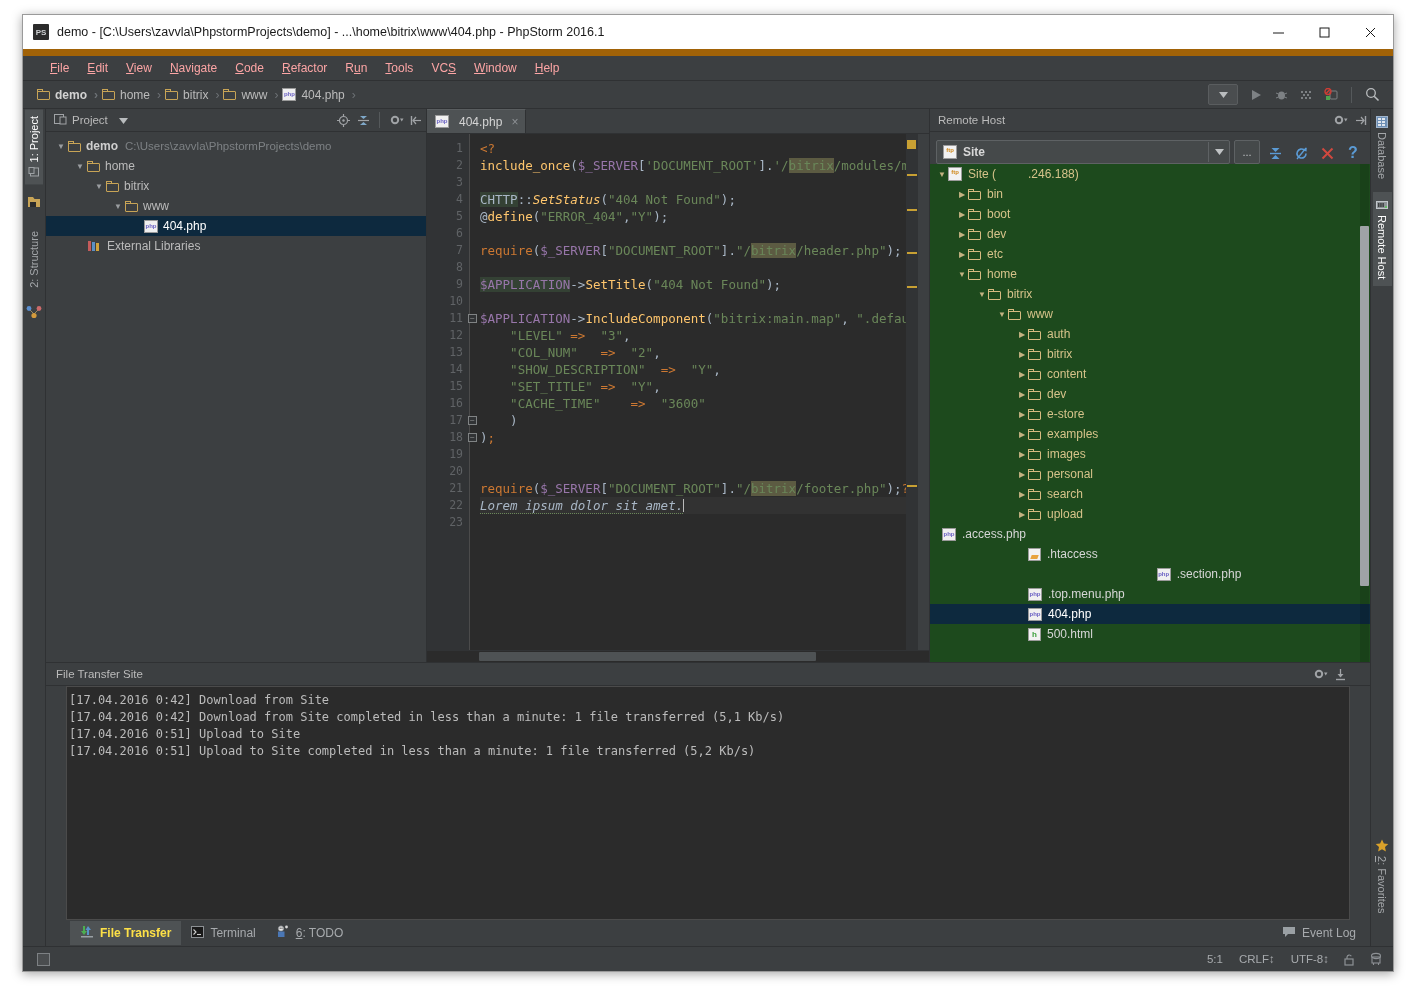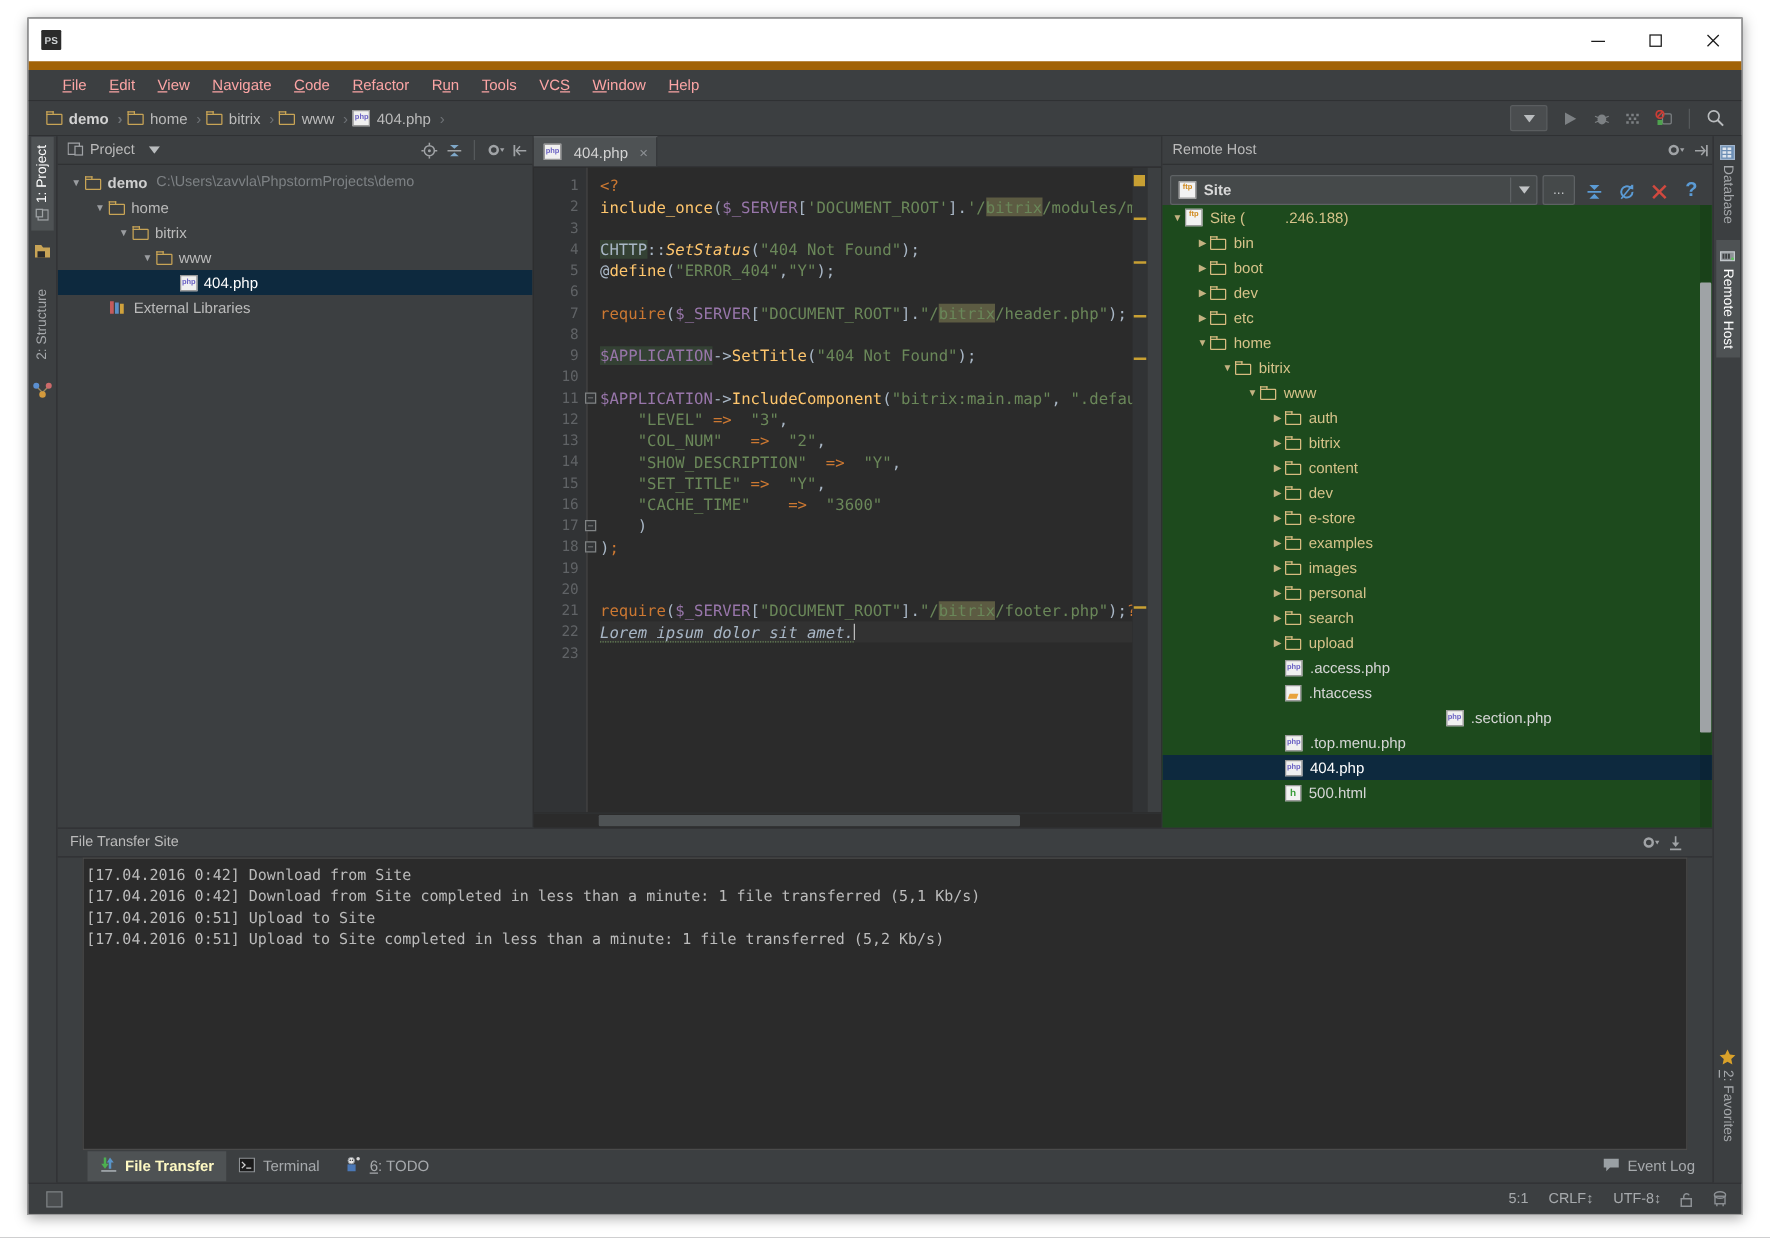--- a/index.html
+++ b/index.html
@@ -548,21 +548,21 @@
     padding-left: 24px;
     gap: 0px;
   }
   .ft-tab {
     display:flex; align-items:center; gap:6px;
     font-size: 12px;
     color: #a7aaad;
     padding: 4px 10px;
     white-space:nowrap;
   }
-  .ft-tab.active { background: #4e5254; color: #fef9c3; font-weight: bold; align-items: center; }
+  .ft-tab.active { background: #4e5254; color: #fde047; font-weight: bold; align-items: center; }
   .ft-tab u { text-decoration: underline; }
   .ft-tabs .spacer { flex:1; }
   .event-log {
     display:flex;align-items:center;gap:6px;
     font-size:12px;color:#a7aaad;
     padding-right: 14px;
   }
 
   
   .statusbar {
@@ -583,20 +583,21 @@
     box-sizing: border-box;
   }
 </style>
 </head>
 <body>
 
 <div class="app">
 
   <div class="titlebar">
     <div class="ps-icon">PS</div>
+    <div class="title-text">demo - [C:\Users\zavvla\PhpstormProjects\demo] - ...\home\bitrix\www\404.php - PhpStorm 2016.1</div>
     <div class="spacer"></div>
     <div class="win-btn">
       <svg width="13" height="13" viewBox="0 0 13 13">
           <line x1="1" y1="7" x2="12" y2="7" stroke="#1a1a1a" stroke-width="1"></line>
         </svg>
     </div>
     <div class="win-btn">
       <svg width="13" height="13" viewBox="0 0 13 13">
           <rect x="2" y="2" width="9" height="9" fill="none" stroke="#1a1a1a" stroke-width="1"></rect>
         </svg>
@@ -1043,21 +1044,21 @@
                 <div class="rnode" style="padding-left: 86px;">
                   <span class="rarrow">▶</span>
                   <span class="ico-rfolder"></span>
                   <span>search</span>
                 </div>
                 <div class="rnode" style="padding-left: 86px;">
                   <span class="rarrow">▶</span>
                   <span class="ico-rfolder"></span>
                   <span>upload</span>
                 </div>
-                <div class="rnode file" style="padding-left: 86px;">
+                <div class="rnode file" style="">
                   <span class="rarrow"></span>
                   <span class="ico-php" style="margin-right: 6px;"></span>
                   <span>.access.php</span>
                 </div>
                 <div class="rnode file" style="padding-left: 86px;">
                   <span class="rarrow"></span>
                   <span class="ico-hta"></span>
                   <span>.htaccess</span>
                 </div>
                 <div class="rnode file" style="padding-left: 86px; justify-content: center;">

